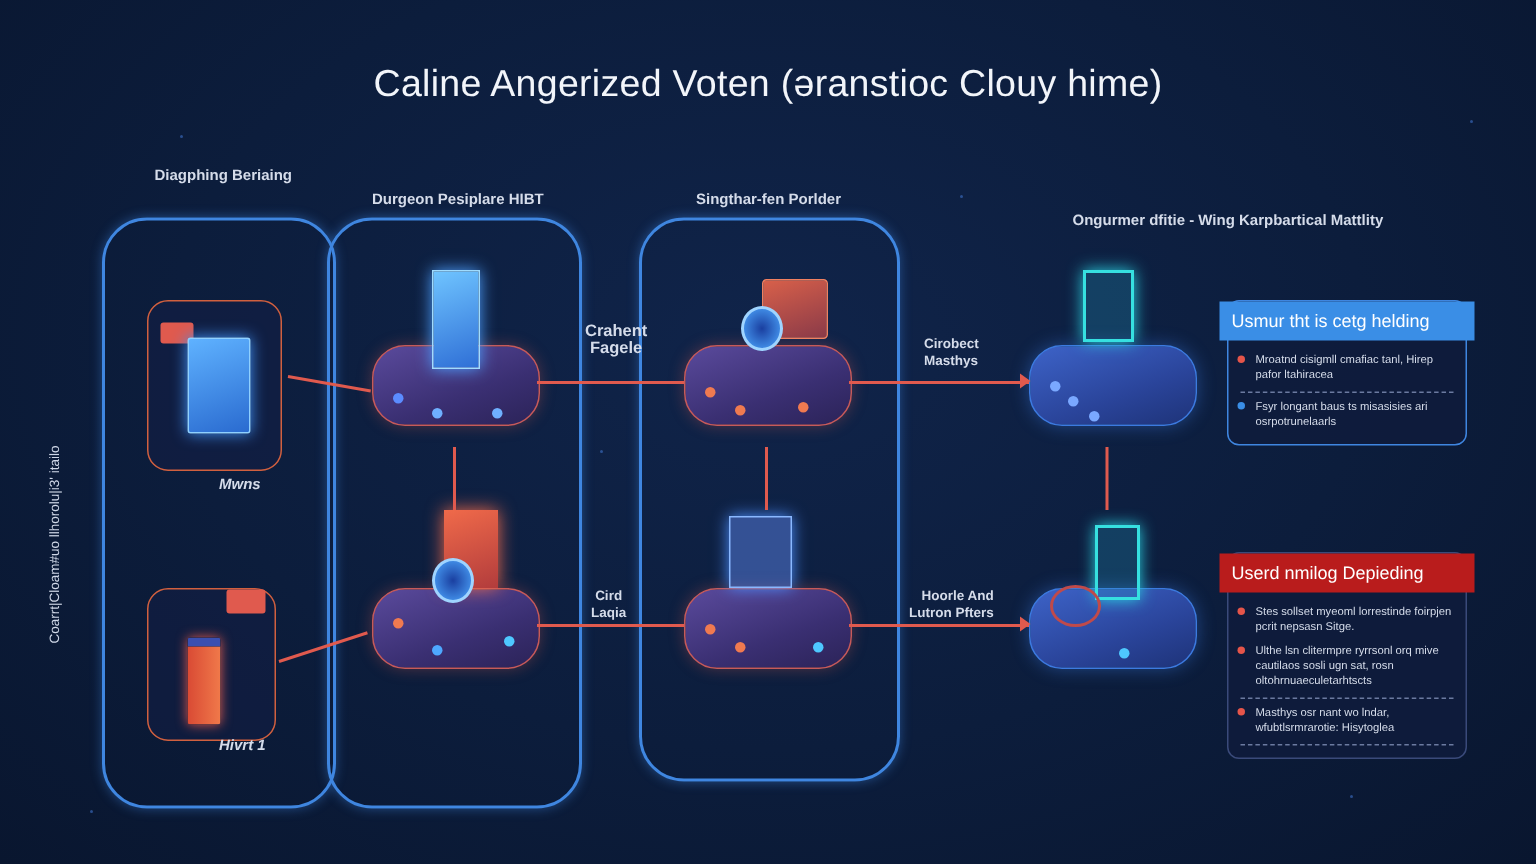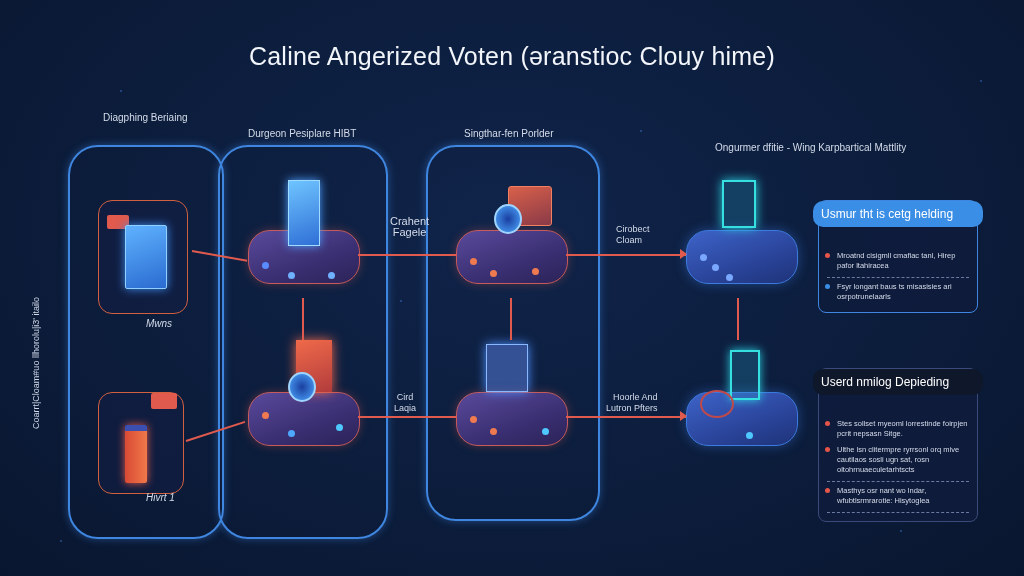--- a/index.html
+++ b/index.html
@@ -2,37 +2,37 @@
 <html><head>
 <meta charset="utf-8">
 <style>
   html, body { margin:0; padding:0; }
   body {
     width:1024px; height:576px; overflow:hidden; position:relative;
     background: radial-gradient(ellipse at 50% 40%, #10244a 0%, #0c1d3c 55%, #09162f 100%);
     font-family: "Liberation Sans", sans-serif; color:#e6ecf5;
   }
   .title { position:absolute; left:0; right:0; top:42px; text-align:center; font-size:25px; color:#f2f5fa; letter-spacing:0.2px; }
-  .lbl { position:absolute; font-size:10px; color:#d5dcea; white-space:nowrap; }
+  .lbl { position:absolute; font-size:10px; color:#d5dcea; white-space:nowrap;font-weight:bold; }
   .group { position:absolute; border:2px solid #3f86e0; border-radius:30px; box-shadow:0 0 8px rgba(63,134,224,0.45); }
   .vert { position:absolute; left:6px; top:290px; width:60px; height:150px; }
   .vert span { position:absolute; left:-45px; top:68px; width:150px; transform:rotate(-90deg); font-size:9px; color:#d0d8e8; white-space:nowrap; text-align:center; }
   .node { position:absolute; width:110px; height:70px; }
   .node .base { position:absolute; left:0; top:20px; width:110px; height:52px; border-radius:22px; }
   .node.purple .base { background:linear-gradient(160deg,#5a4a9c 0%,#3a2f72 60%,#2b2358 100%); border:1px solid #c75a5a; box-shadow:0 0 10px rgba(210,90,80,0.35); }
   .node.blue .base { background:linear-gradient(160deg,#3d63c8 0%,#2a449a 60%,#1e3378 100%); border:1px solid #3c7ae0; box-shadow:0 0 12px rgba(60,122,224,0.45); }
   .dot { position:absolute; width:7px; height:7px; border-radius:50%; }
   .obj { position:absolute; }
   .arrow { position:absolute; background:#e05a4e; }
   .arrow.h { height:2px; }
   .arrow.v { width:2px; }
   .ah { position:absolute; width:0; height:0; }
   .cab { position:absolute; border:1.5px solid #d1603f; border-radius:14px; background:rgba(20,30,70,0.5); }
   .panel { position:absolute; width:158px; border:1.5px solid #3f86e0; border-radius:8px; background:rgba(14,28,60,0.9); }
-  .panel .hd { margin:-14px -6px 22px -6px; padding:6px 8px; border-radius:10px; font-size:12px; color:#fff; }
+  .panel .hd { margin:-14px -6px 6px -6px; padding:6px 8px; border-radius:0; font-size:12px; color:#fff; }
   .panel .item { position:relative; padding:2px 6px 4px 18px; font-size:7.5px; line-height:10px; color:#d5dcea; }
   .panel .item .b { position:absolute; left:6px; top:4px; width:5px; height:5px; border-radius:50%; }
   .panel .sep { margin:2px 8px; border-top:1px dashed #6b7aa0; }
   .star { position:absolute; width:2px; height:2px; background:#3e72c8; border-radius:50%; opacity:0.6; }
 </style>
 </head>
 <body>
 
 <div class="star" style="left:120px;top:90px"></div>
 <div class="star" style="left:640px;top:130px"></div>
@@ -128,38 +128,38 @@
 <div class="arrow h" style="left:358px;top:416px;width:98px"></div>
 <div class="arrow h" style="left:566px;top:416px;width:120px"></div>
 <div class="ah" style="left:680px;top:411px;border-left:7px solid #e05a4e;border-top:5px solid transparent;border-bottom:5px solid transparent"></div>
 
 <div class="lbl" style="left:390px;top:216px;font-size:11px;line-height:11px;text-align:center">
     <div>Crahent</div>
     <div>Fagele</div>
   </div>
 <div class="lbl" style="left:616px;top:224px;font-size:9px;line-height:11px;text-align:left">
     <div>Cirobect</div>
-    <div>Cloam</div>
+    <div>Masthys</div>
   </div>
 <div class="lbl" style="left:394px;top:392px;font-size:9px;line-height:11px;text-align:center">
     <div>Cird</div>
     <div>Laqia</div>
   </div>
 <div class="lbl" style="left:606px;top:392px;font-size:9px;line-height:11px;text-align:right">
     <div>Hoorle And</div>
     <div>Lutron Pfters</div>
   </div>
 
 <div class="panel" style="left:818px;top:200px;padding-top:14px;padding-bottom:6px">
   <div class="hd" style="background:#3a8ee6">Usmur tht is cetg helding</div>
   <div class="item"><span class="b" style="background:#e5554a"></span><span>Mroatnd cisigmll cmafiac tanl, Hirep pafor ltahiracea</span></div>
   <div class="sep"></div>
   <div class="item"><span class="b" style="background:#3a8ee6"></span><span>Fsyr longant baus ts misasisies ari osrpotrunelaarls</span></div>
 </div>
 
 <div class="panel" style="left:818px;top:368px;padding-top:14px;padding-bottom:6px;border-color:#3a4a7a">
-  <div class="hd" style="background:#0f172a">Userd nmilog Depieding</div>
+  <div class="hd" style="background:#b91c1c">Userd nmilog Depieding</div>
   <div class="item"><span class="b" style="background:#e5554a"></span><span>Stes sollset myeoml lorrestinde foirpjen pcrit nepsasn Sitge.</span></div>
   <div class="item"><span class="b" style="background:#e5554a"></span><span>Ulthe lsn clitermpre ryrrsonl orq mive cautilaos sosli ugn sat, rosn oltohrnuaeculetarhtscts</span></div>
   <div class="sep"></div>
   <div class="item"><span class="b" style="background:#e5554a"></span><span>Masthys osr nant wo lndar, wfubtlsrmrarotie: Hisytoglea</span></div>
   <div class="sep"></div>
 </div>
 
 </body></html>

